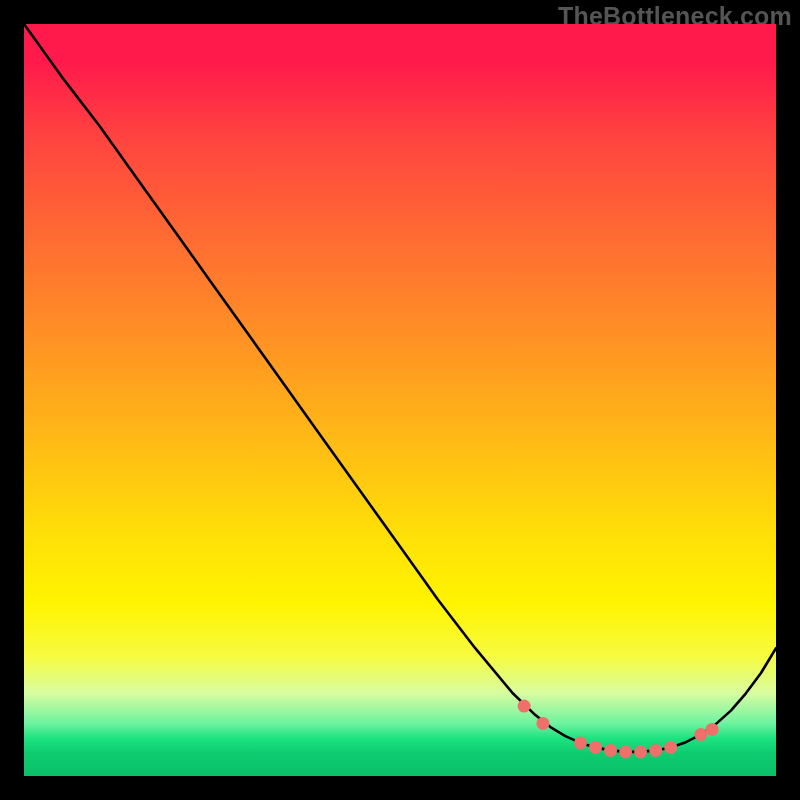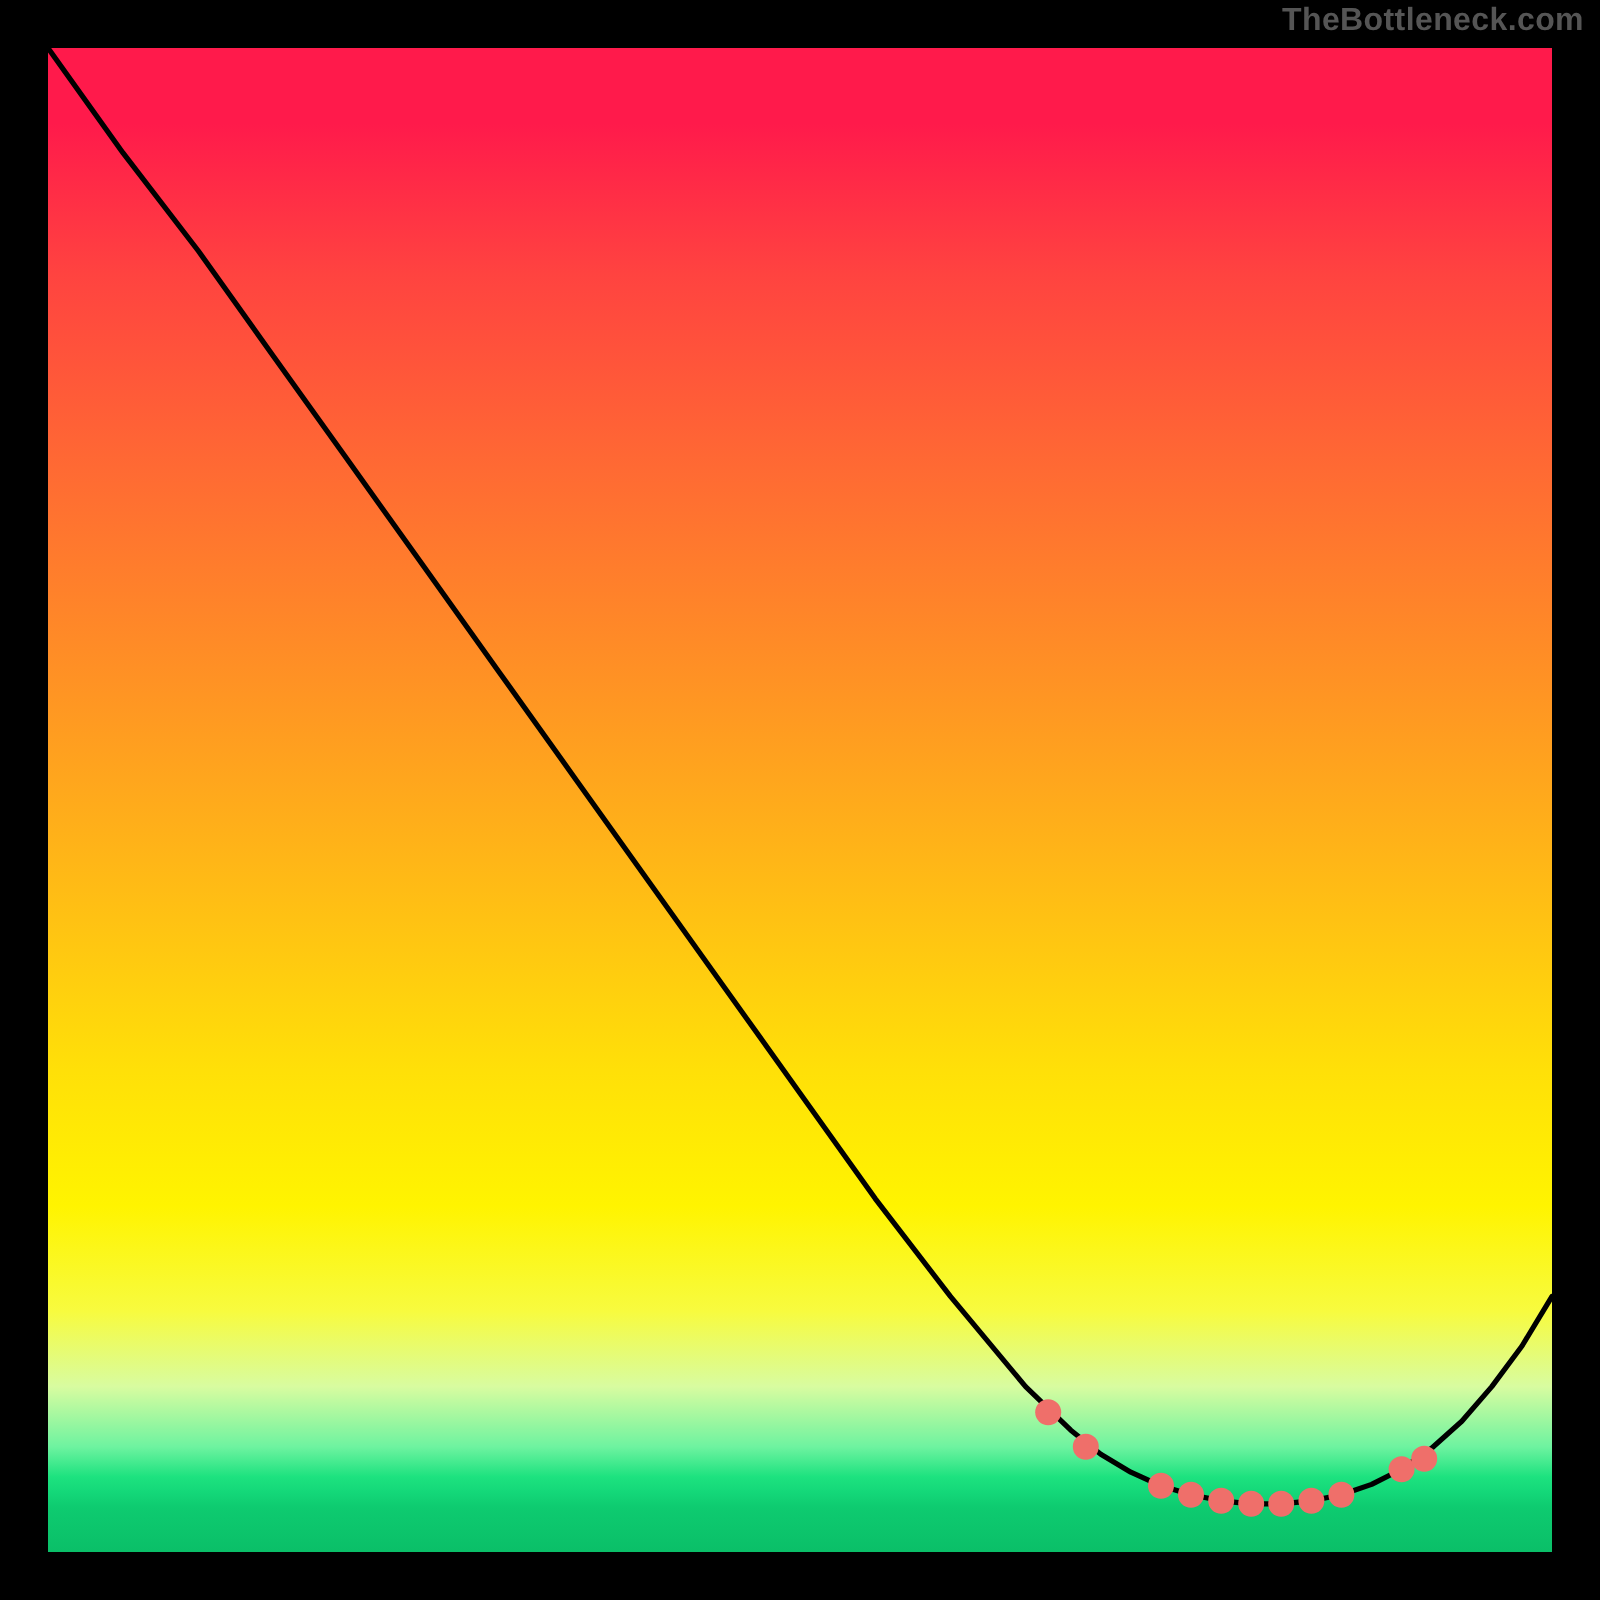--- a/index.html
+++ b/index.html
@@ -53,21 +53,21 @@
     position: absolute;
     inset: 0;
     width: 752px;
     height: 752px;
     pointer-events: none;
   }
   .watermark {
     position: absolute;
     top: 2px;
     right: 8px;
-    font-size: 16px;
+    font-size: 25px;
     font-weight: 600;
     color: #555;
     letter-spacing: 0.2px;
   }
 </style>
 </head>
 <body>
 
 <div class="frame">
   <div class="watermark">TheBottleneck.com</div>

